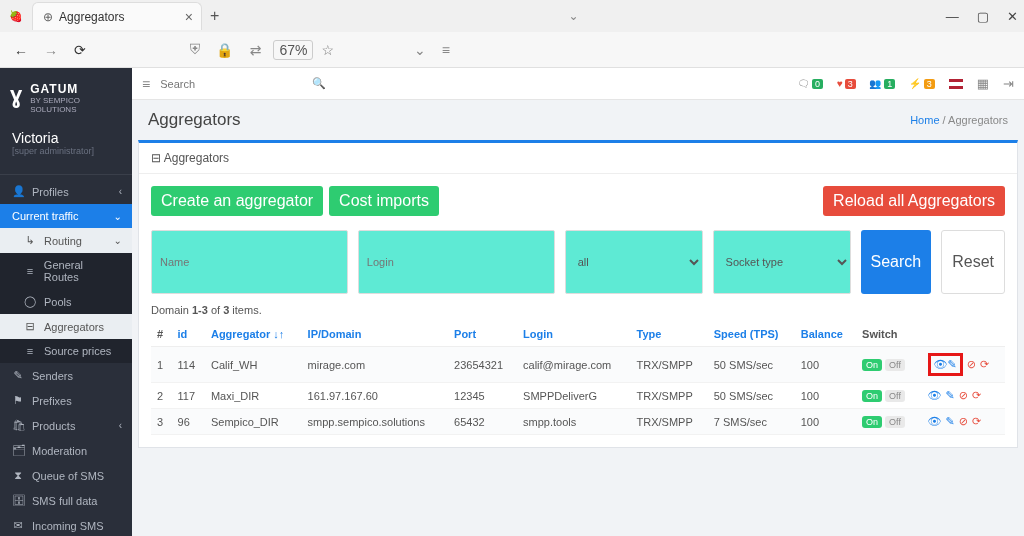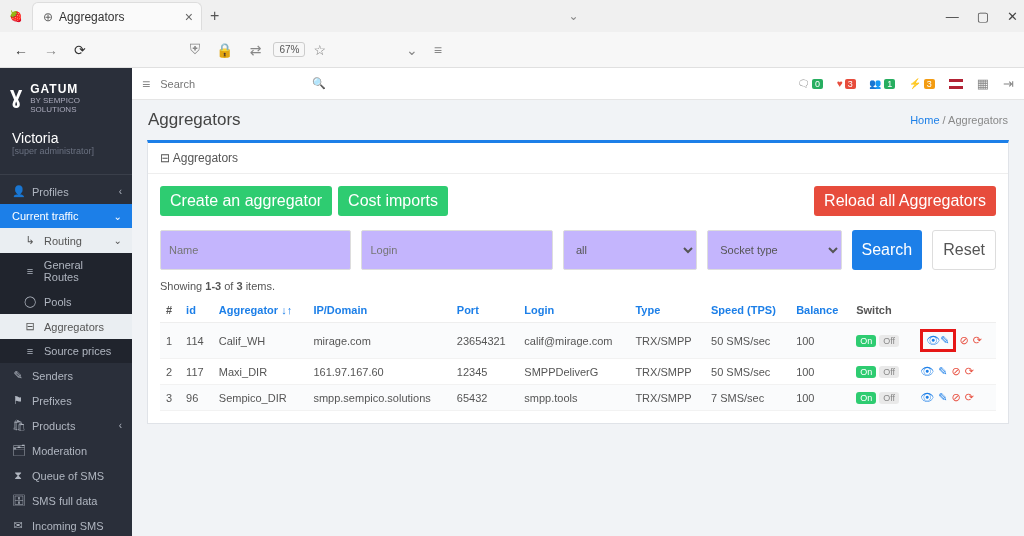--- a/index.html
+++ b/index.html
@@ -10,21 +10,21 @@
 .tab { background: #fafafa; border: 1px solid #ddd; border-bottom: none; border-radius: 6px 6px 0 0; height: 28px; display: flex; align-items: center; padding: 0 28px 0 10px; position: relative; min-width: 170px; font-size: 12px; }
 .tab-close { position: absolute; right: 8px; font-size: 14px; color: #666; }
 .newtab { margin-left: 8px; font-size: 16px; color: #555; }
 .wincontrols { margin-left: auto; display: flex; gap: 18px; color: #444; font-size: 13px; }
 .wincontrols span { cursor: default; }
 .addrbar { height: 36px; display: flex; align-items: center; padding: 0 10px; background: #f7f7f7; border-bottom: 1px solid #e0e0e0; gap: 8px; }
 .nav-btn { color: #888; font-size: 14px; padding: 2px 4px; }
 .nav-btn.enabled { color: #333; }
 .url-field { flex: 1; display: flex; align-items: center; background: #fff; border: 1px solid #ddd; border-radius: 4px; height: 26px; padding: 0 8px; font-size: 12px; gap: 6px; }
 .url-field .grey { color: #888; }
-.badge-zoom { font-size: 10px; border:1px solid #ccc; border-radius:3px; padding:1px 5px; color:#555;}
+.badge-zoom { font-size: 14px; border:1px solid #ccc; border-radius:3px; padding:1px 5px; color:#555;}
 .star { color:#777; font-size:14px;}
 .content-row { flex:1; display:flex; overflow:hidden; }
 .sidebar { width:132px; background:#2a2f3a; color:#b8bec8; display:flex; flex-direction:column; font-size:11px; overflow-y:auto;}
 .sidebar::-webkit-scrollbar{width:8px;} .sidebar::-webkit-scrollbar-thumb{background:#555;}
 .logo-block { padding:14px 10px 10px; color:#fff; }
 .logo-block .brand { font-weight:700; letter-spacing:1px; font-size:12px;}
 .logo-block .sub { font-size:8px; color:#aab;}
 .logo-g { float:left; margin-right:8px; font-size:22px; font-weight:bold; display:inline-block; transform:scaleY(1.1);}
 .user-block { padding:6px 12px 14px; }
 .user-block .name { color:#fff; font-size:14px; font-weight:500;}
@@ -43,30 +43,30 @@
 .search-mag { color:#aaa;}
 .top-right { margin-left:auto; display:flex; align-items:center; gap:14px;}
 .pill { display:inline-flex; align-items:center; font-size:10px;}
 .pill .tag { background:#27ae60; color:#fff; border-radius:2px; padding:0 3px; margin-left:2px; font-size:9px;}
 .pill.red .tag{ background:#e74c3c;}
 .pill.orange .tag{ background:#f39c12;}
 .page-head { display:flex; align-items:center; padding:10px 16px;}
 .page-head h2 { font-size:17px; font-weight:500; color:#444;}
 .breadcrumb { margin-left:auto; font-size:11px; color:#888;}
 .breadcrumb a { color:#1c7fe8; text-decoration:none;margin-top:20px;}
-.panel { background:#fff; margin:0 15px 12px; border:1px solid #e0e3e8; }
+.panel { background:#fff; margin:0 6px 12px; border:1px solid #e0e3e8; }
 .panel-strip { border-top:3px solid #1c7fe8;}
 .panel-head { padding:8px 12px; border-bottom:1px solid #eee; color:#555; font-size:12px;}
 .panel-body { padding:12px;}
 .btn { display:inline-block; padding:6px 10px; border-radius:3px; font-size:16px; color:#fff; border:none; cursor:pointer;}
 .btn-green{background:#2ecc71;} .btn-red{background:#e74c3c;} .btn-blue{background:#1c7fe8;} .btn-plain{background:#fff;color:#555;border:1px solid #ddd;}
 .action-btns { margin-bottom:14px; display:flex; gap:6px;}
 .action-btns .right{margin-left:auto;}
 .filters{ display:flex; gap:10px; margin-bottom:10px;}
-.filters input, .filters select{ border:1px solid #ddd; background:#c4b5fd; padding:12px 8px; font-size:11px; color:#555; border-radius:2px;}
+.filters input, .filters select{ border:1px solid #ddd; background:#5eead4; padding:24px 8px; font-size:11px; color:#555; border-radius:2px;}
 .filters input{ width:200px;}
 .filters .sel{ width:140px;}
 .showing{ font-size:11px; color:#555; margin-bottom:6px;}
 table.grid{ width:100%; border-collapse:collapse; font-size:11px;}
 table.grid th{ text-align:left; font-weight:600; color:#1c7fe8; padding:6px 6px; border-bottom:1px solid #eee;}
 table.grid th.plain{ color:#555;}
 table.grid td{ padding:6px 6px; border-bottom:1px solid #f2f2f2; color:#555;}
 table.grid tr:nth-child(odd) td{ background:#fafbfc;}
 .switch-pill{ display:inline-block; font-size:9px; border-radius:3px; padding:1px 4px; margin-right:3px;}
 .switch-on{ background:#2ecc71; color:#fff;}
@@ -237,21 +237,21 @@
           </div>
           <div class="filters">
             <input placeholder="Name" style="">
             <input placeholder="Login" style="">
             <select class="sel"><option>all</option></select>
             <select class="sel"><option>Socket type</option></select>
             <button class="btn btn-blue">Search</button>
             <button class="btn btn-plain">Reset</button>
           </div>
           <div class="showing">
-            <span>Showing </span><b>1-3</b><span> of </span><b>3</b><span> items.</span>
+            <span>Domain </span><b>1-3</b><span> of </span><b>3</b><span> items.</span>
           </div>
           <table class="grid">
             <thead>
                 <tr>
               <th class="plain">#</th>
               <th>id</th>
               <th><span>Aggregator</span> <span>↓↑</span></th>
               <th>IP/Domain</th>
               <th>Port</th>
               <th>Login</th>

